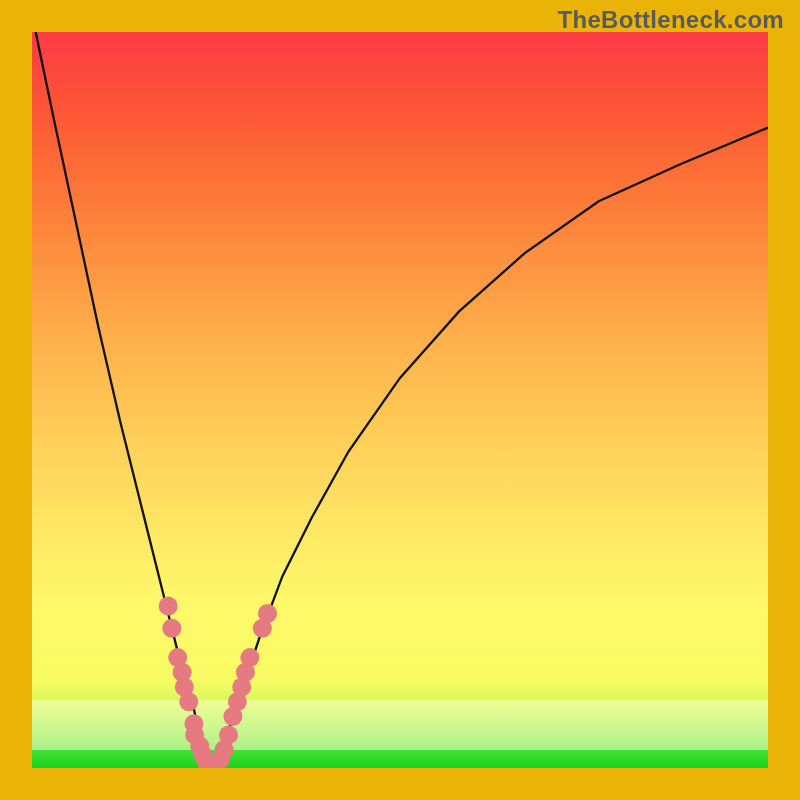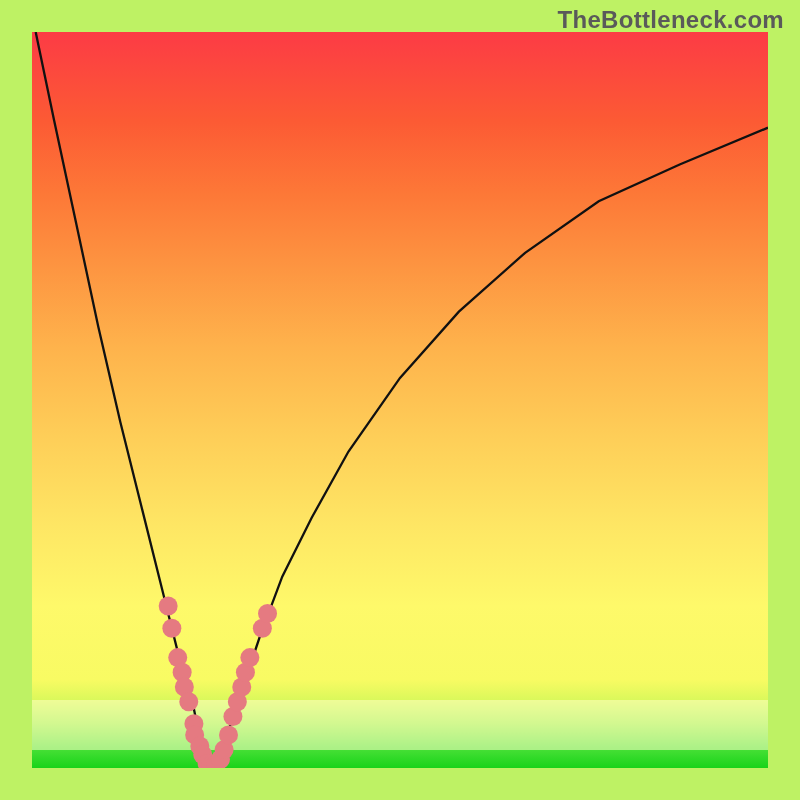--- a/index.html
+++ b/index.html
@@ -8,21 +8,21 @@
     width: 800px;
     height: 800px;
     overflow: hidden;
     background: #000;
     font-family: Arial, Helvetica, sans-serif;
   }
   .outer {
     position: relative;
     width: 800px;
     height: 800px;
-    background: #bef264;
+    background: #eab308;
   }
   .plot {
     position: absolute;
     left: 32px;
     top: 32px;
     width: 736px;
     height: 736px;
     
     background: linear-gradient(
       to top,

